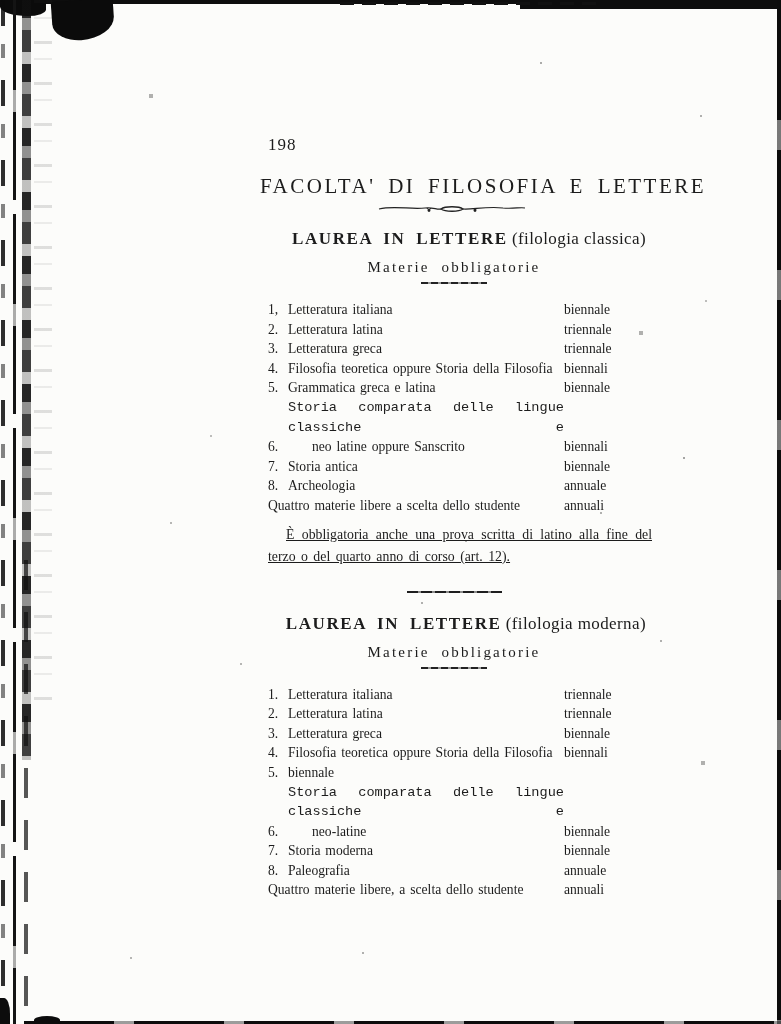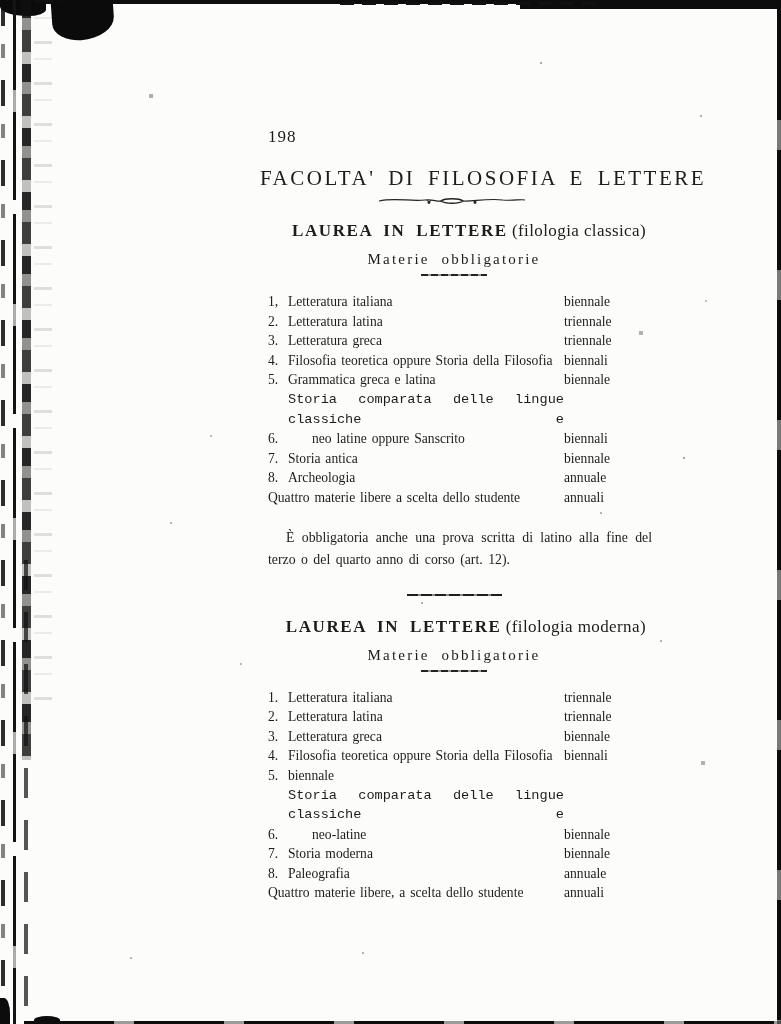--- a/index.html
+++ b/index.html
@@ -36,42 +36,42 @@
   .speckles{position:absolute;top:0;left:0;width:2px;height:2px;background:transparent;
     box-shadow:150px 95px 0 1px rgba(0,0,0,.30), 540px 62px 0 0 rgba(0,0,0,.32),
       700px 115px 0 0 rgba(0,0,0,.3), 640px 332px 0 1px rgba(0,0,0,.3),
       683px 457px 0 0 rgba(0,0,0,.35), 600px 512px 0 0 rgba(0,0,0,.3),
       170px 522px 0 0 rgba(0,0,0,.28), 421px 602px 0 0 rgba(0,0,0,.3),
       240px 663px 0 0 rgba(0,0,0,.28), 702px 762px 0 1px rgba(0,0,0,.3),
       362px 952px 0 0 rgba(0,0,0,.3), 130px 957px 0 0 rgba(0,0,0,.28),
       660px 640px 0 0 rgba(0,0,0,.3), 705px 300px 0 0 rgba(0,0,0,.25),
       465px 540px 0 0 rgba(0,0,0,.3), 210px 435px 0 0 rgba(0,0,0,.25);}
   
-  .content{position:absolute;left:268px;top:128px;width:384px;}
+  .content{position:absolute;left:268px;top:136px;width:384px;}
   .pagenum{font-size:17px;line-height:18px;letter-spacing:1px;}
   .doc-title{margin-top:21px;text-align:right;font-size:21px;line-height:22px;
     letter-spacing:2.5px;word-spacing:5px;transform:translateX(-8px);white-space:nowrap;}
   .flourish{display:block;margin:3px auto 0;transform:translateX(-8px);}
   .sec-head{margin-top:13px;text-align:right;font-size:17px;line-height:19px;white-space:nowrap;transform:translateX(-6px);}
   .sec-head .b{font-weight:bold;letter-spacing:1.6px;word-spacing:5px;}
   .sec-head .p{letter-spacing:.4px;}
   .sec-sub{margin-top:11px;text-align:center;font-size:15px;line-height:17px;
     font-weight:normal;letter-spacing:2.2px;word-spacing:6px;transform:translateX(-6px);}
   .sub-rule{width:66px;height:2px;margin:6px auto 0;transform:translateX(-6px);
     background:repeating-linear-gradient(90deg,#222 0 7px,rgba(34,34,34,.45) 7px 10px);}
   .course-list{margin-top:16px;}
   .row{display:flex;align-items:flex-end;font-size:13.6px;line-height:19.6px;word-spacing:1.5px;}
   .num{width:20px;flex-shrink:0;}
   .txt{flex:1;min-width:0;}
   .txt .l1{white-space:nowrap;}
   .txt .l1.spread{white-space:normal;text-align:justify;text-align-last:justify;font-family:Liberation Mono, monospace;}
   .txt .l2{padding-left:24px;white-space:nowrap;}
   .dur{width:88px;flex-shrink:0;}
   .it{}
-  .note{margin-top:19px;font-size:13.8px;line-height:22px;word-spacing:2px;}
+  .note{margin-top:8px;font-size:13.8px;line-height:22px;word-spacing:2px;text-decoration:underline;}
   .note .n1{text-indent:18px;text-align:justify;text-align-last:justify;}
   .sec-divider{width:95px;height:2px;margin:23px auto 0;transform:translateX(-6px);
     background:repeating-linear-gradient(90deg,#1e1e1e 0 11px,rgba(30,30,30,.5) 11px 14px);}
   .gap2{margin-top:21px;}
 </style>
 </head>
 <body>
 
 <div class="page">
 

